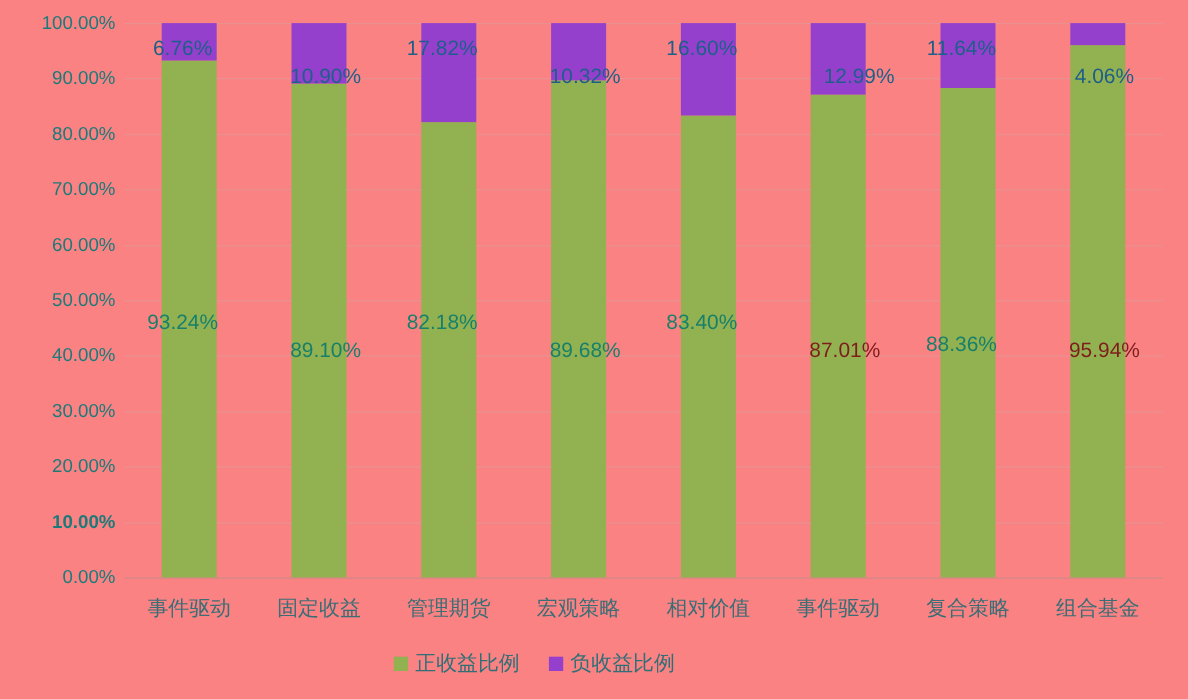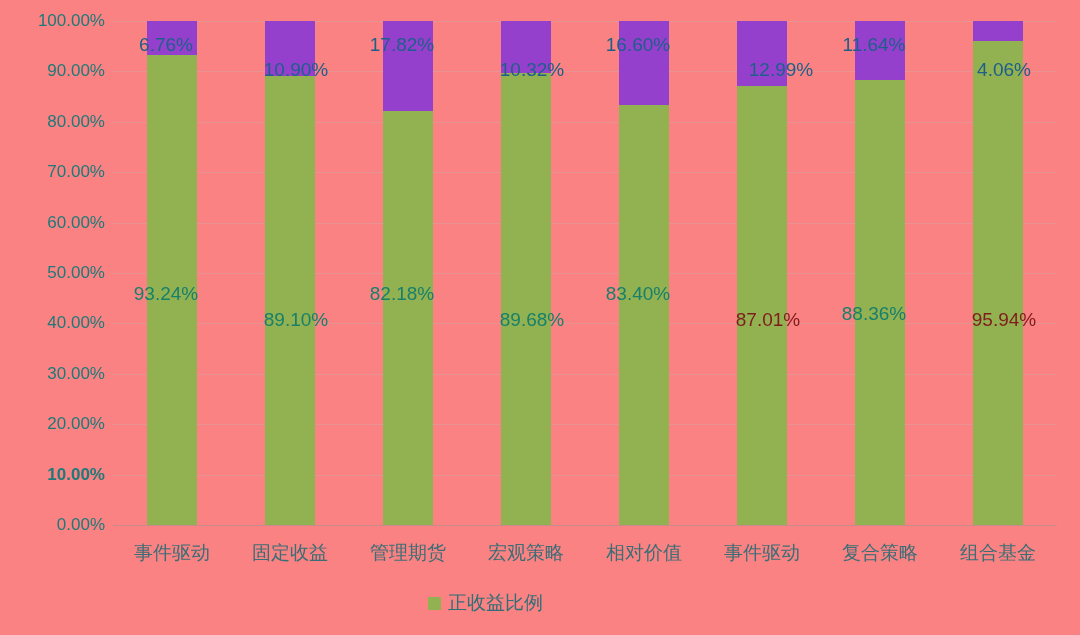--- a/index.html
+++ b/index.html
@@ -223,15 +223,19 @@
       <div class="x-label" style="left: 649px; color: rgb(58, 110, 118);">事件驱动</div>
       <div class="x-label" style="left: 767px; color: rgb(58, 110, 118);">复合策略</div>
       <div class="x-label" style="left: 885px; color: rgb(58, 110, 118);">组合基金</div>
     </div>
 
   <div class="legend" id="legend">
       <div class="legend-item">
         <span class="legend-swatch" style="background: rgb(146, 177, 81);"></span>
         <span class="legend-text" style="color: rgb(46, 111, 120);">正收益比例</span>
       </div>
+      <div class="legend-item">
+        <span class="legend-swatch" style="background: rgb(149, 64, 205);"></span>
+        <span class="legend-text" style="color: rgb(46, 111, 120);">负收益比例</span>
+      </div>
     </div>
 
 </div>
 
 </body></html>

